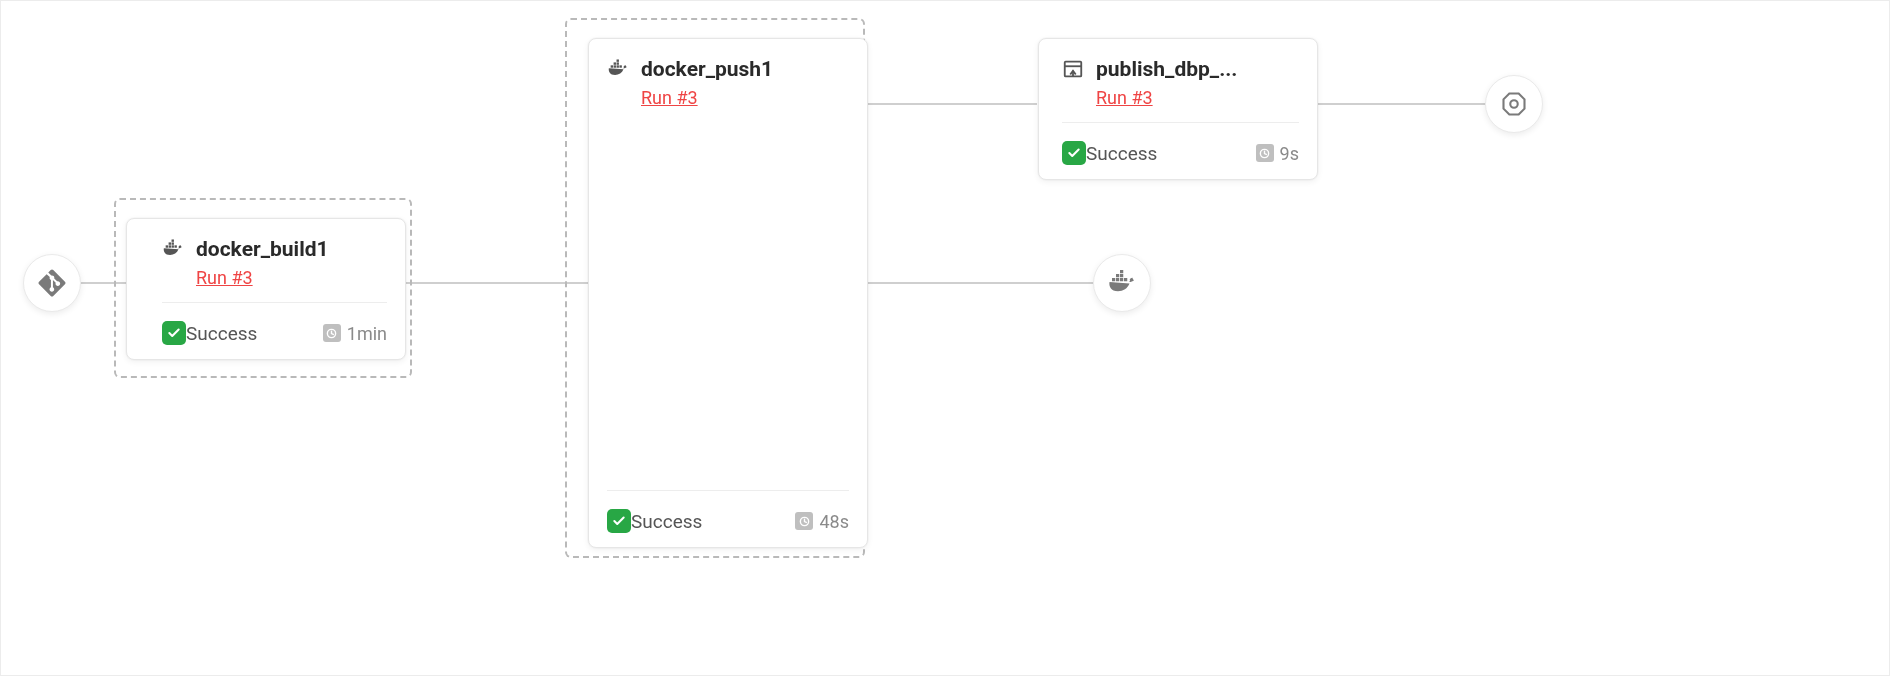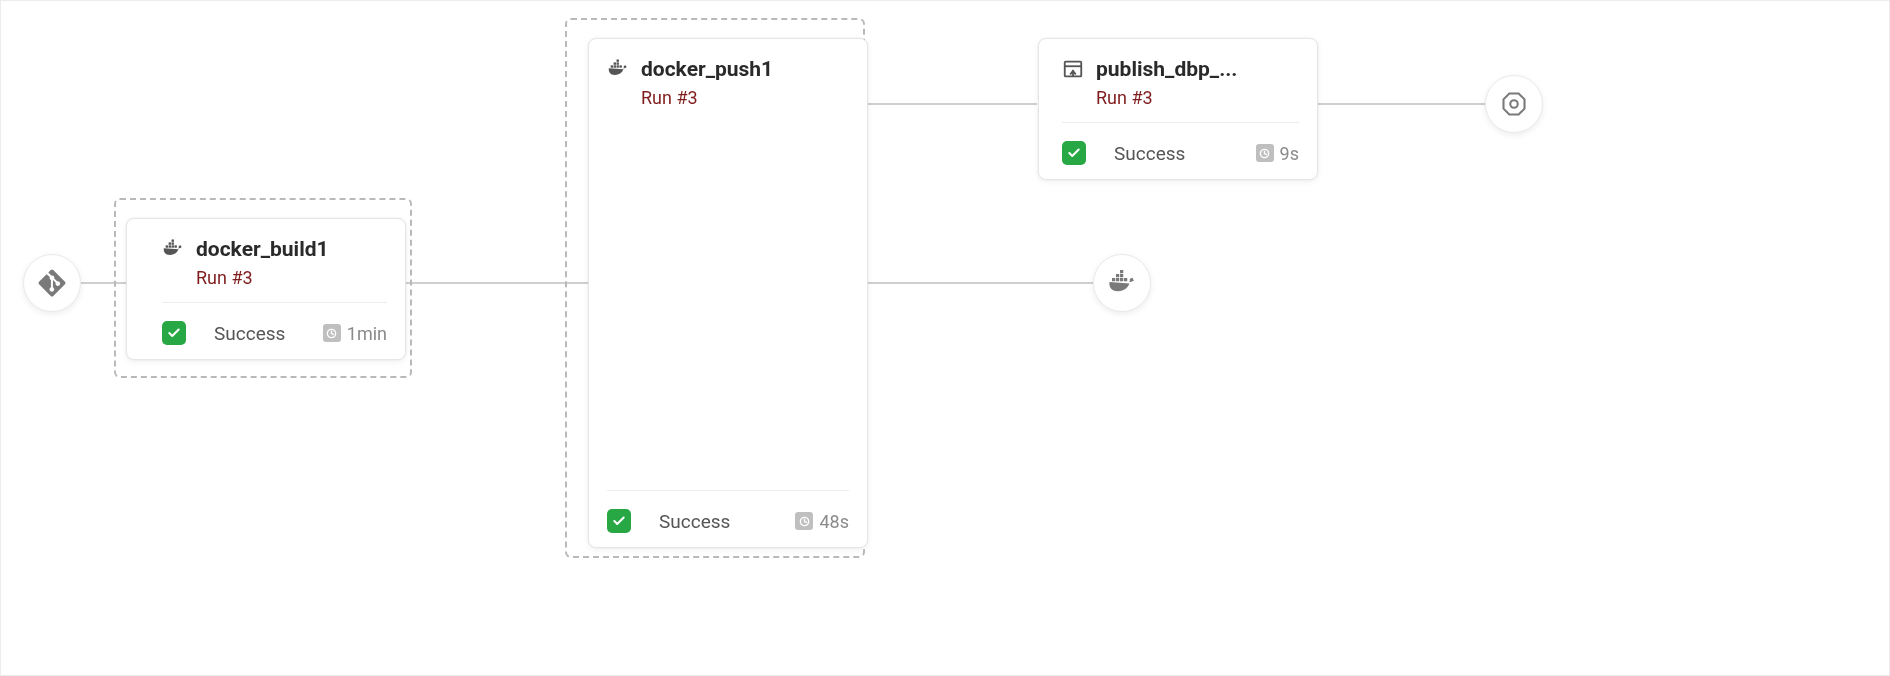--- a/index.html
+++ b/index.html
@@ -53,37 +53,38 @@
     font-weight: 700;
     color: #2a2a2a;
     white-space: nowrap;
     overflow: hidden;
     text-overflow: ellipsis;
   }
   .card-sub {
     margin-top: 6px;
     margin-left: 34px;
     font-size: 18px;
-    color: #7f1d1d;
+    color: #ef4444;
+    text-decoration: underline;
   }
   .card-divider {
     margin-top: 14px;
     border: 0;
     border-top: 1px solid #ededed;
   }
   .card-status-row {
     display: flex;
     align-items: center;
     justify-content: space-between;
     padding-top: 10px;
   }
   .status-left {
     display: flex;
     align-items: center;
-    gap: 28px;
+    gap: 0;
   }
   .status-badge {
     width: 24px;
     height: 24px;
     border-radius: 5px;
     display: inline-flex;
     align-items: center;
     justify-content: center;
     flex: 0 0 auto;
   }

